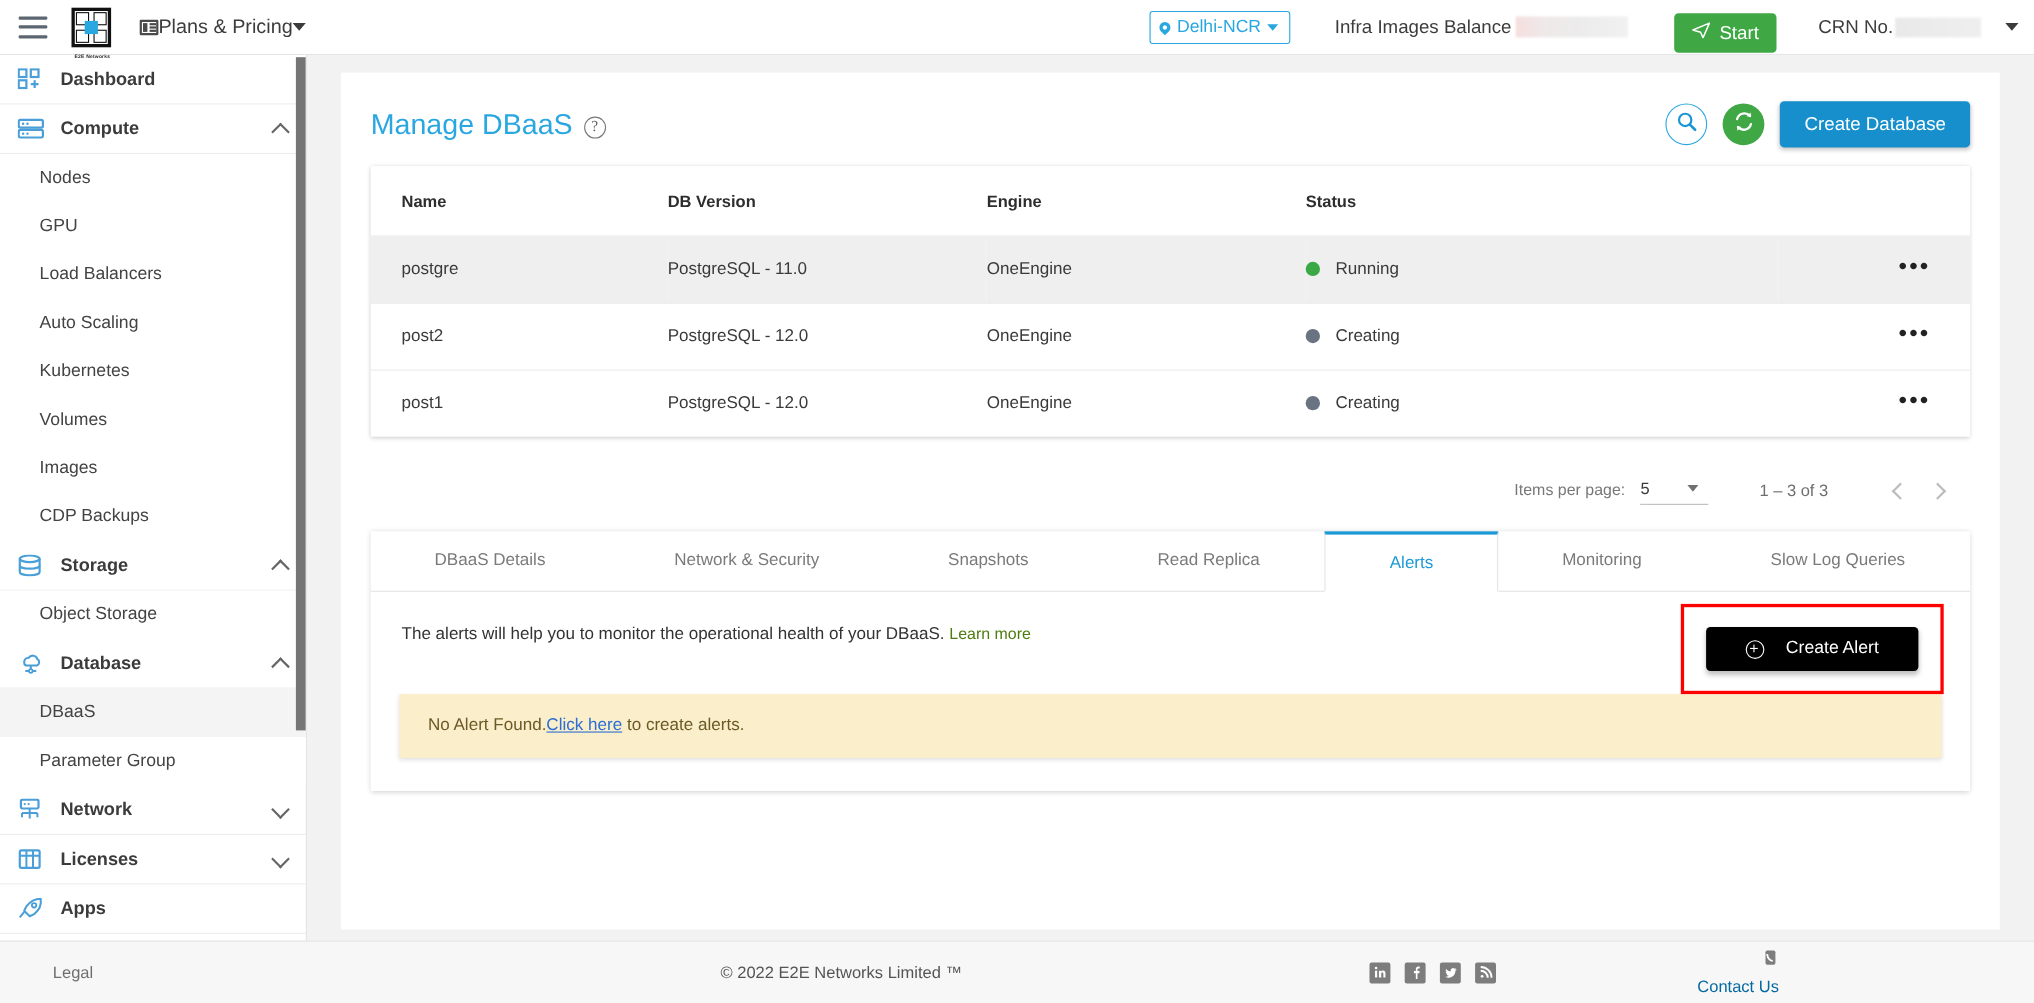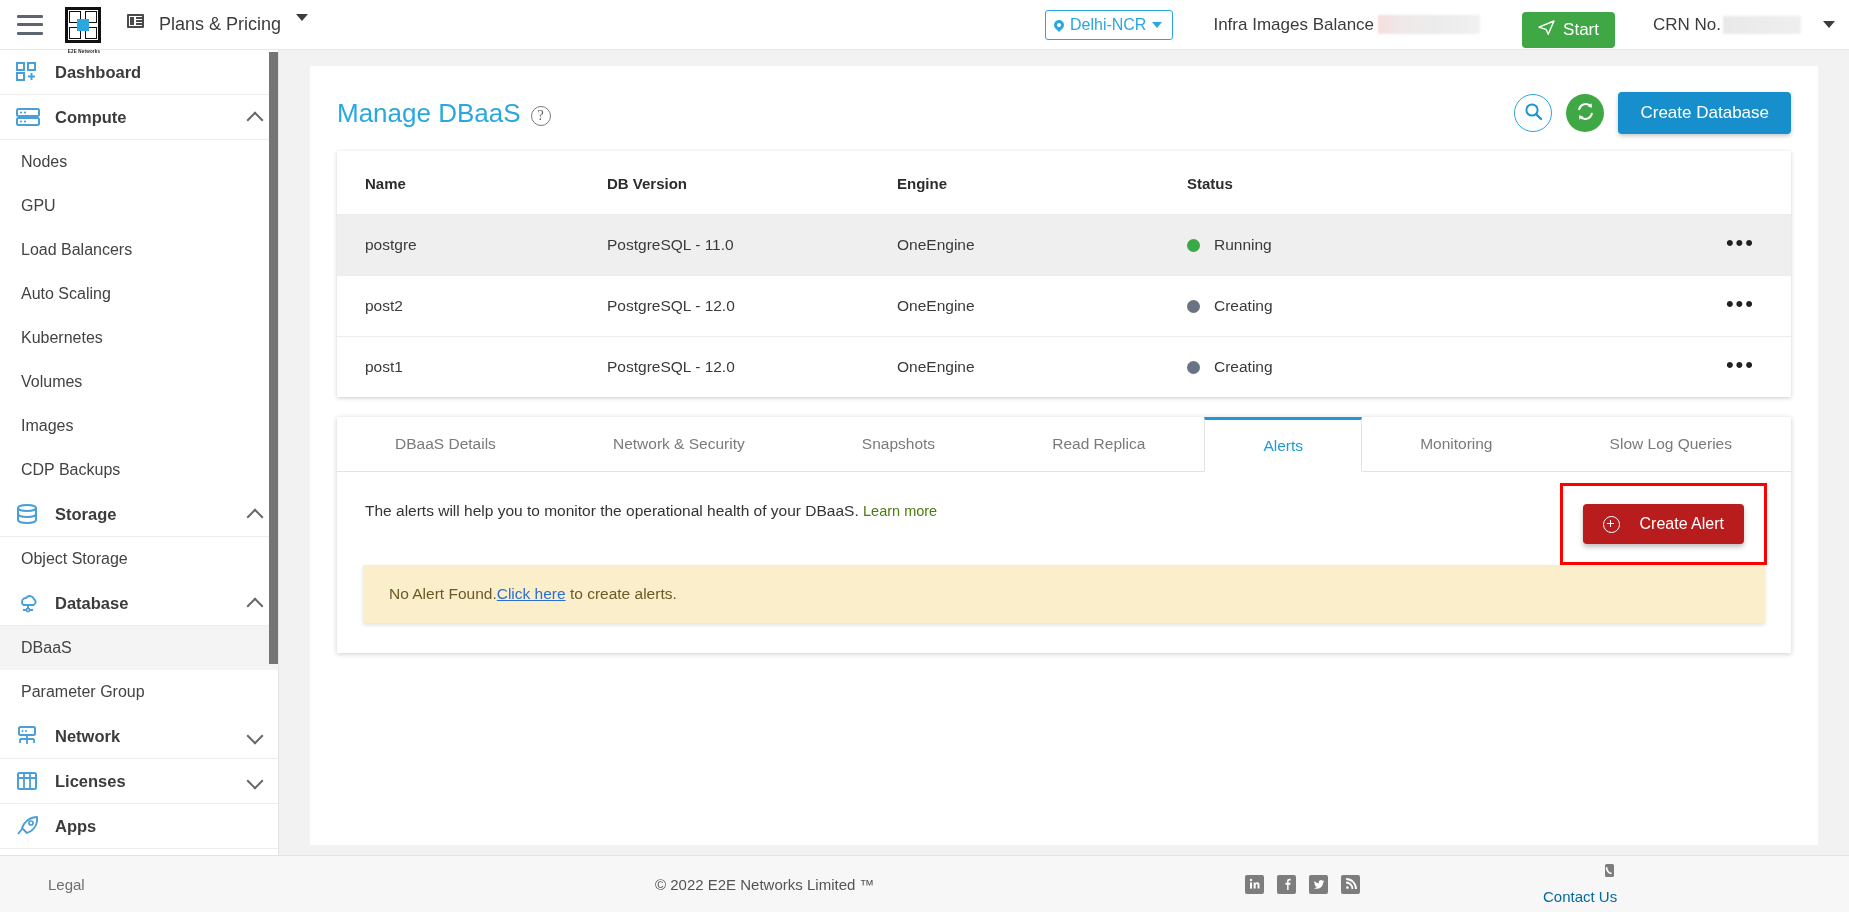--- a/index.html
+++ b/index.html
@@ -43,21 +43,21 @@
   .bl3 { left:1px; bottom:1px; width: 12px; height: 12px; background:#fff; border:1px solid #111;}
   .bl4 { right:1px; bottom:1px; width: 12px; height: 12px; background:#fff; border:1px solid #111;}
   .blc { left: 9px; top: 9px; width: 12px; height: 12px; background:#29a7e0;}
   .brand-wrap { position: relative; margin-right: 26px; }
   .brand-cap {
     position:absolute; left: -4px; bottom: -11px; width: 46px;
     font-size: 4.5px; letter-spacing: .2px; text-align:center; color:#222; font-weight:700;
   }
 
   .plans {
-    display: flex; align-items: flex-start; gap: 15px;
+    display: flex; align-items: center; gap: 0;
     font-size: 18px; color: #3c3c3c; cursor: pointer;
   }
   .plans-icon {
     width: 17px; height: 14px; border: 2px solid #4a4a4a; border-radius: 1px;
     position: relative; display:inline-block;
   }
   .plans-icon::before {
     content:""; position:absolute; left:1px; top:1px; width:4px; height:8px; background:#4a4a4a;
   }
   .plans-icon::after {
@@ -126,21 +126,21 @@
     margin-left: auto; width: 13px; height: 13px; position: relative;
   }
   .chev::before {
     content:""; position:absolute; left:0; top:3px; width: 10px; height: 10px;
     border-left: 2px solid #666; border-top: 2px solid #666;
     transform: rotate(45deg);
   }
   .chev.down::before { transform: rotate(-135deg); top: 0px; }
 
   .sb-sub {
-    display:flex; align-items:center; height: 44px; padding-left: 21px;
+    display:flex; align-items:center; height: 44px; padding-left: 36px;
     font-size: 16px; color: #434343; cursor: pointer; background: #fff;
   }
   .sb-sub.active { background: #f4f4f4; }
 
   .sb-thumb {
     position:absolute; right: 0px; top: 2px; width: 9px; height: 612px;
     background: #757575; border-radius: 0;
     cursor: pointer;
   }
 
@@ -253,22 +253,22 @@
   .alert-desc {
     font-size: 15.5px; color: #333; padding: 30px 0 0 28px;
   }
   .alert-desc a { color: #4d7c0f; text-decoration: none; font-size: 14.5px; }
   .create-alert-wrap {
     position: absolute; right: 24px; top: 11px;
     border: 3px solid #f00; padding: 18px 20px;
     background: #fff;
   }
   .btn-create-alert {
-    background: #b91c1c; color:#fff; border:none; border-radius:4px;
-    font-size: 16px; padding: 11px 20px; display:flex; align-items:center; gap: 20px;
+    background: #000000; color:#fff; border:none; border-radius:4px;
+    font-size: 16px; padding: 11px 36px; display:flex; align-items:center; gap: 20px;
     cursor:pointer; box-shadow: 0 3px 5px rgba(0,0,0,.25);
     font-family:"Liberation Sans", sans-serif;
   }
   .plus-circle {
     width: 17px; height: 17px; border-radius: 50%; border: 1.7px solid #fff; position: relative;
   }
   .plus-circle::before { content:""; position:absolute; left: 3px; top: 6.2px; width: 7.6px; height:1.7px; background:#fff; }
   .plus-circle::after  { content:""; position:absolute; left: 6.2px; top: 3px; width: 1.7px; height:7.6px; background:#fff; }
 
   .warn-bar {
@@ -567,20 +567,34 @@
                 <span class="dot grey"></span><span>Creating</span>
               </td>
               <td class="c-act">
                 <span class="kebab">•••</span>
               </td>
             </tr>
           </tbody>
         </table>
       </div>
 
+      <div class="paginator">
+        <span class="ipp-label">Items per page:</span>
+        <div class="ipp-select">
+          <span>5</span>
+          <span class="caret-down"></span>
+        </div>
+        <span class="range">1 – 3 of 3</span>
+        <div class="pg-arrow prev">
+            <i></i>
+          </div>
+        <div class="pg-arrow next">
+            <i></i>
+          </div>
+      </div>
 
       <div class="tabs-card">
         <div class="tabs">
           <div class="tab">
               <span>DBaaS Details</span>
             </div>
           <div class="tab">
               <span>Network &amp; Security</span>
             </div>
           <div class="tab">

